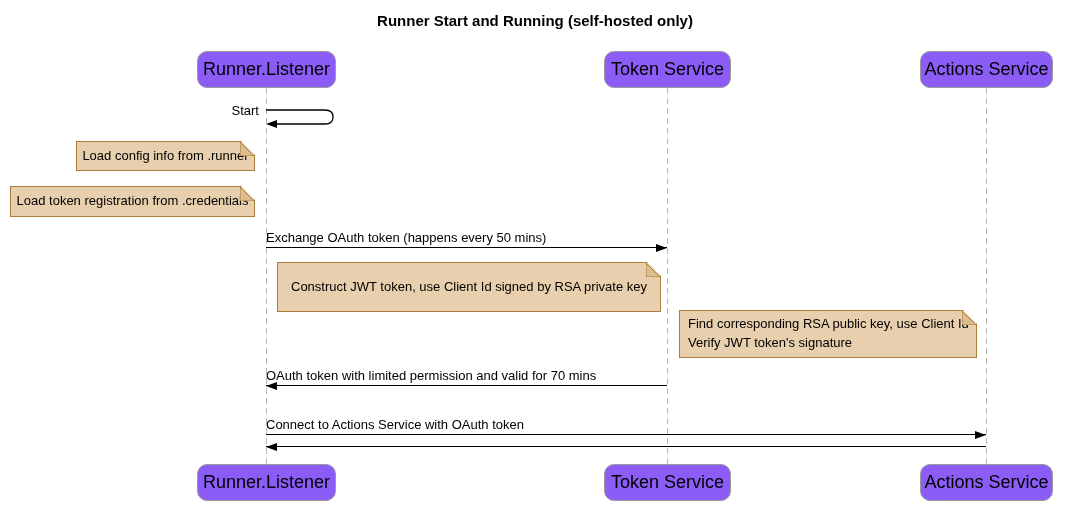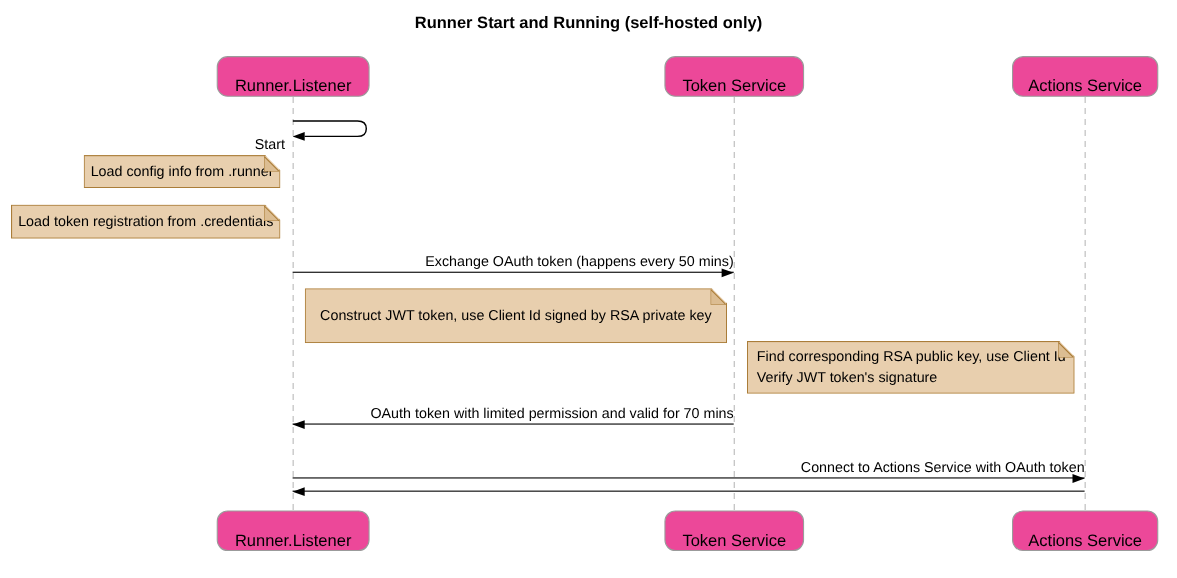--- a/index.html
+++ b/index.html
@@ -10,52 +10,52 @@
   .title {
     position:absolute; top:12px; left:0; width:1070px; text-align:center;
     font-size:15px; font-weight:bold;
   }
   .lifeline {
     position:absolute; top:88px; height:376px; width:1px;
     background:repeating-linear-gradient(to bottom, #b9b9b9 0 6px, transparent 6px 10px);
   }
   .actor {
     position:absolute; height:37px; box-sizing:border-box;
-    background:#ec4899; border:1px solid #9b9b9b; border-radius:10px;
-    display:flex; align-items:flex-end; justify-content:center;
-    font-size:15px;
+    background:#8b5cf6; border:1px solid #9b9b9b; border-radius:10px;
+    display:flex; align-items:center; justify-content:center;
+    font-size:18px;
   }
   .note {
     position:absolute; box-sizing:border-box;
     background:#e8cfae; border:1px solid #aa7d39;
     clip-path: polygon(0 0, calc(100% - 14px) 0, 100% 14px, 100% 100%, 0 100%);
     display:flex; align-items:center; justify-content:center;
     text-align:center; font-size:13px; line-height:1.45;
   }
   .note.left-align { justify-content:flex-start; text-align:left; padding-left:8px; }
   .note .note-text { white-space:pre-line; }
   .note .fold { position:absolute; top:0; right:0; }
   .message { position:absolute; height:20px; }
   .message .label {
     position:absolute; left:0; right:0; bottom:3px;
-    text-align:right; font-size:13px;
+    text-align:left; font-size:13px;
   }
   .message .line {
     position:absolute; left:0; right:0; bottom:0; height:0;
     border-top:1.3px solid #000;
   }
   .message .arr {
     position:absolute; bottom:-4px; width:0; height:0;
     border-top:4px solid transparent; border-bottom:4px solid transparent;
   }
   .message .arr.right { right:0; border-left:11px solid #000; }
   .message .arr.left  { left:0;  border-right:11px solid #000; }
   .self-label {
     position:absolute; left:180px; width:79px; top:103px;
-    text-align:right; font-size:13px;margin-top:20px;
+    text-align:right; font-size:13px;
   }
   .self-loop { position:absolute; left:266px; top:108px; }
 </style>
 </head>
 <body>
 
 <div class="canvas">
 
   <div class="title">Runner Start and Running (self-hosted only)</div>
 

